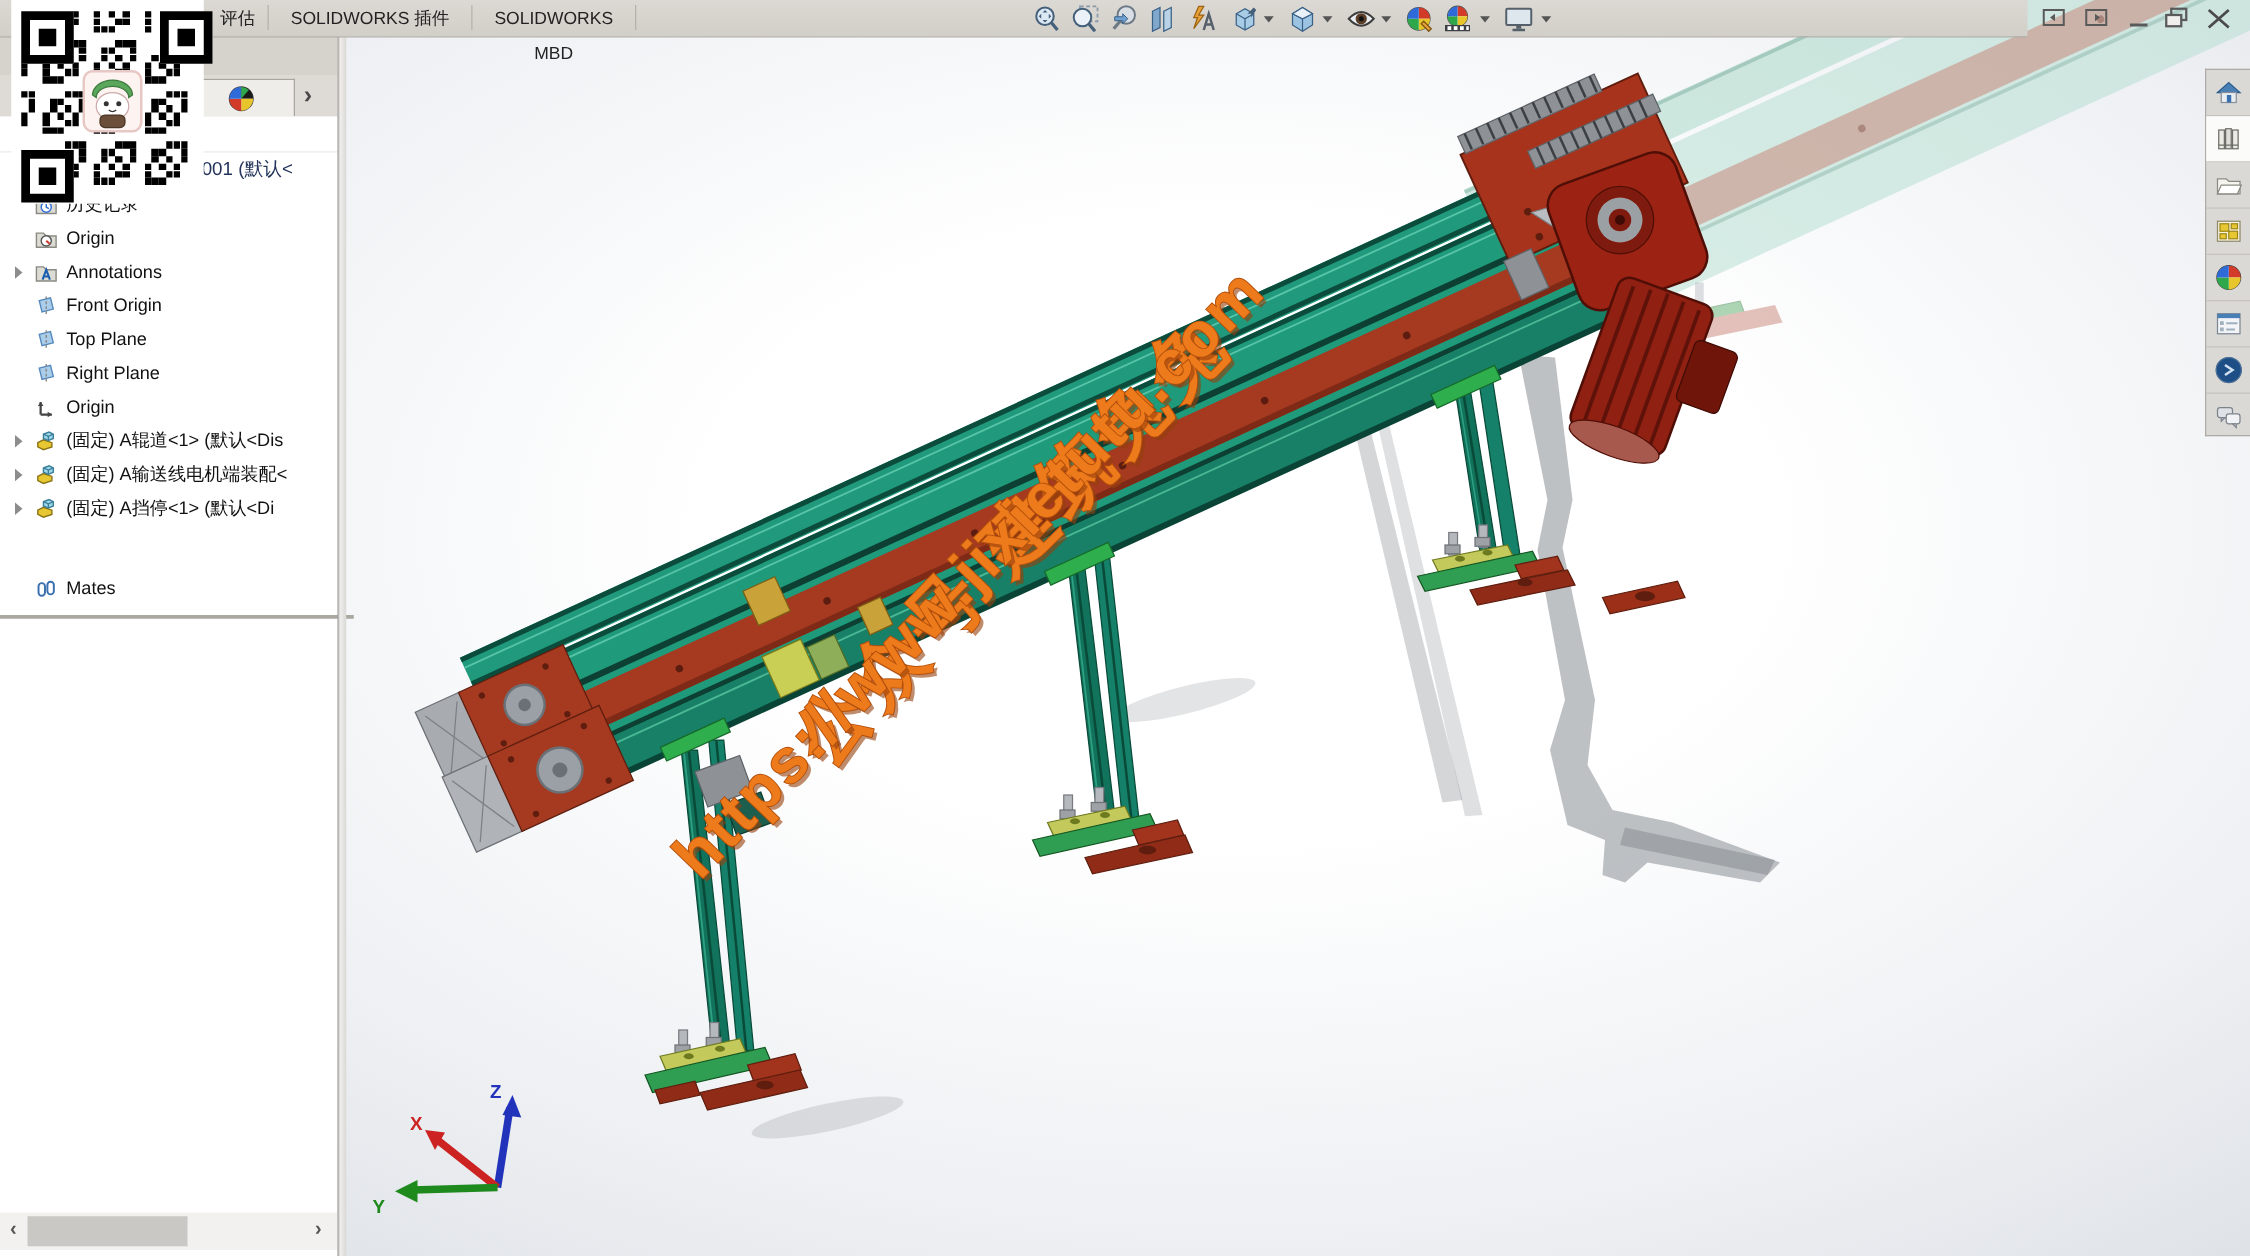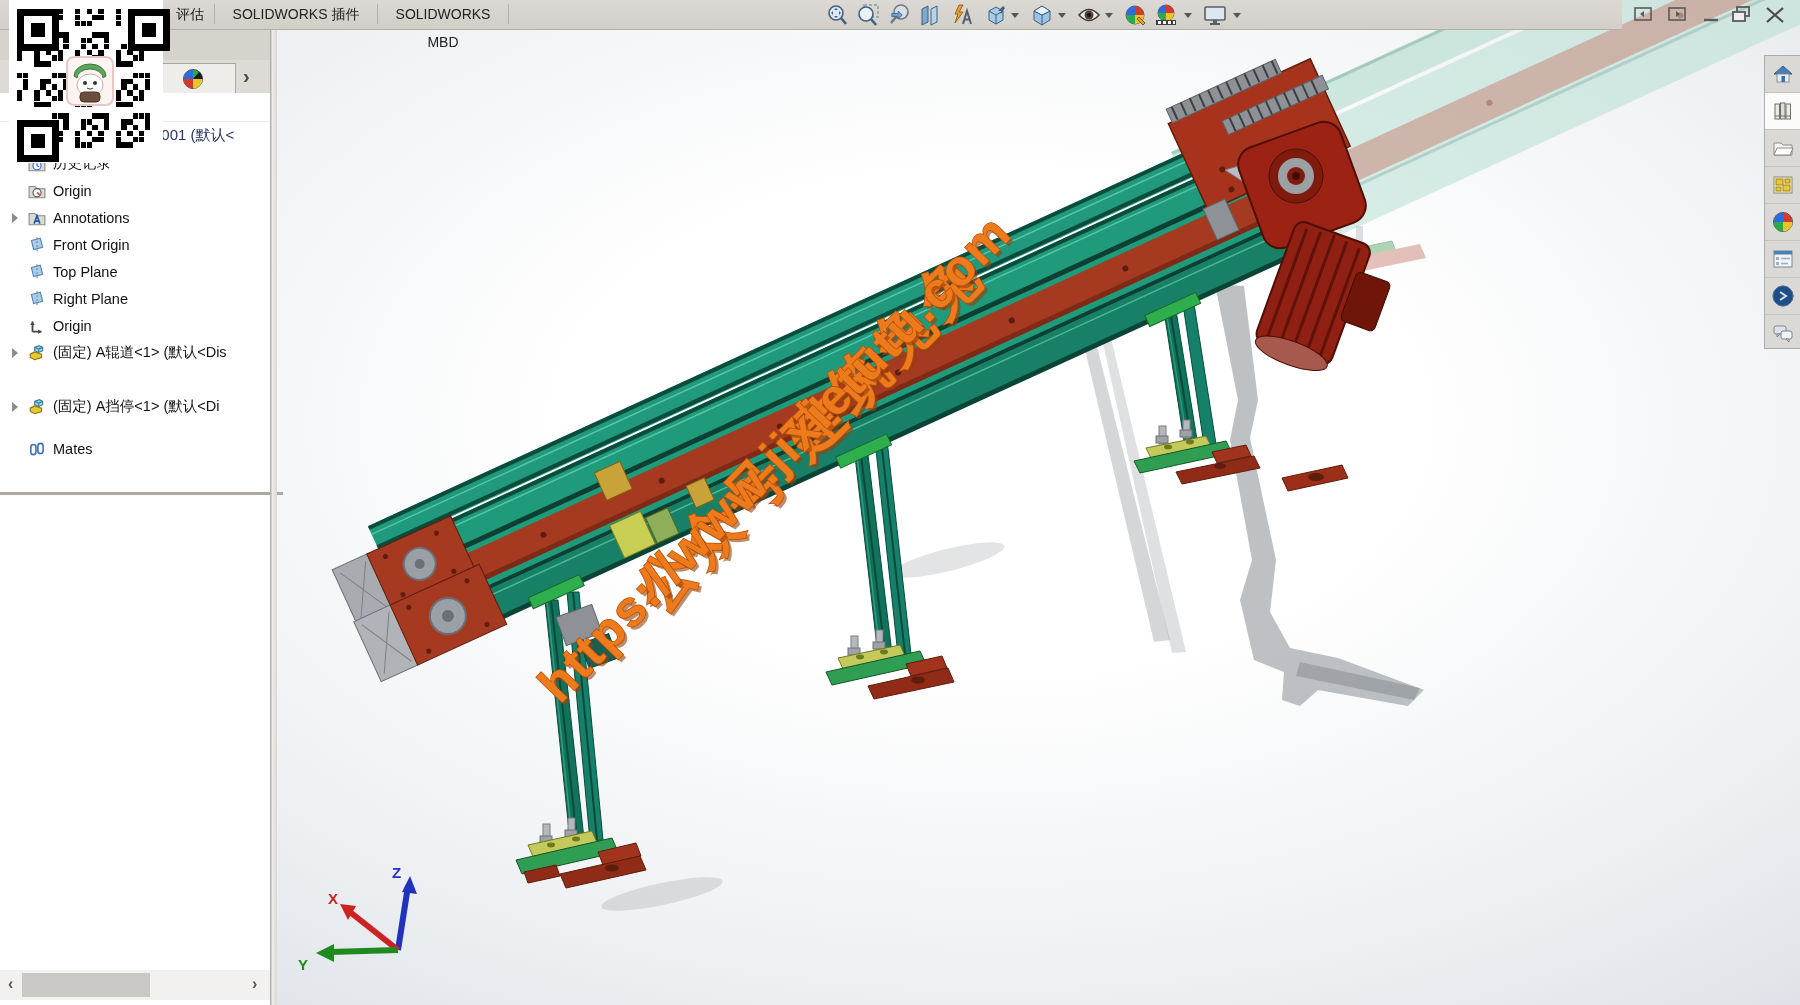--- a/index.html
+++ b/index.html
@@ -500,30 +500,39 @@
     </div>
     <div class="trow" style="top:310px">
       <span class="exp"></span>
       <svg class="ticon" viewBox="0 0 16 16">
         <path d="M2,9 l4,-2 6,2 v3 l-6,2 -4,-2 z" fill="#e8c832" stroke="#8a7414"></path>
         <polygon points="6,3 10,1.5 13,3 13,6 9.5,7.5 6,6" fill="#9fd8ea" stroke="#3a7f9a"></polygon>
         <path d="M6,3 l3.5,1.5 3.5,-1.5 M9.5,4.5 v3" fill="none" stroke="#3a7f9a"></path>
         </svg>
       <span class="tlabel">(固定) A辊道&lt;1&gt; (默认&lt;Dis</span>
     </div>
-    <div class="trow" style="top:364px">
+    <div class="trow" style="top:337px">
       <span class="exp"></span>
       <svg class="ticon" viewBox="0 0 16 16">
         <path d="M2,9 l4,-2 6,2 v3 l-6,2 -4,-2 z" fill="#e8c832" stroke="#8a7414"></path>
         <polygon points="6,3 10,1.5 13,3 13,6 9.5,7.5 6,6" fill="#9fd8ea" stroke="#3a7f9a"></polygon>
         <path d="M6,3 l3.5,1.5 3.5,-1.5 M9.5,4.5 v3" fill="none" stroke="#3a7f9a"></path>
         </svg>
+      <span class="tlabel">(固定) A输送线电机端装配&lt;</span>
+    </div>
+    <div class="trow" style="top:364px">
+      <span class="exp"></span>
+      <svg class="ticon" viewBox="0 0 16 16">
+        <path d="M2,9 l4,-2 6,2 v3 l-6,2 -4,-2 z" fill="#e8c832" stroke="#8a7414"></path>
+        <polygon points="6,3 10,1.5 13,3 13,6 9.5,7.5 6,6" fill="#9fd8ea" stroke="#3a7f9a"></polygon>
+        <path d="M6,3 l3.5,1.5 3.5,-1.5 M9.5,4.5 v3" fill="none" stroke="#3a7f9a"></path>
+        </svg>
       <span class="tlabel">(固定) A挡停&lt;1&gt; (默认&lt;Di</span>
     </div>
-    <div class="trow" style="top:406px">
+    <div class="trow" style="top:428px">
       <span class="noexp"></span>
       <svg class="ticon" viewBox="0 0 16 16">
         <rect x="2.5" y="4" width="4.6" height="9" rx="2.3" fill="none" stroke="#3a6fb0" stroke-width="1.4"></rect>
         <rect x="8.8" y="3" width="4.6" height="9" rx="2.3" fill="none" stroke="#3a6fb0" stroke-width="1.4"></rect>
         </svg>
       <span class="tlabel">Mates</span>
     </div>
 
     <div id="tree-sep"></div>
 

